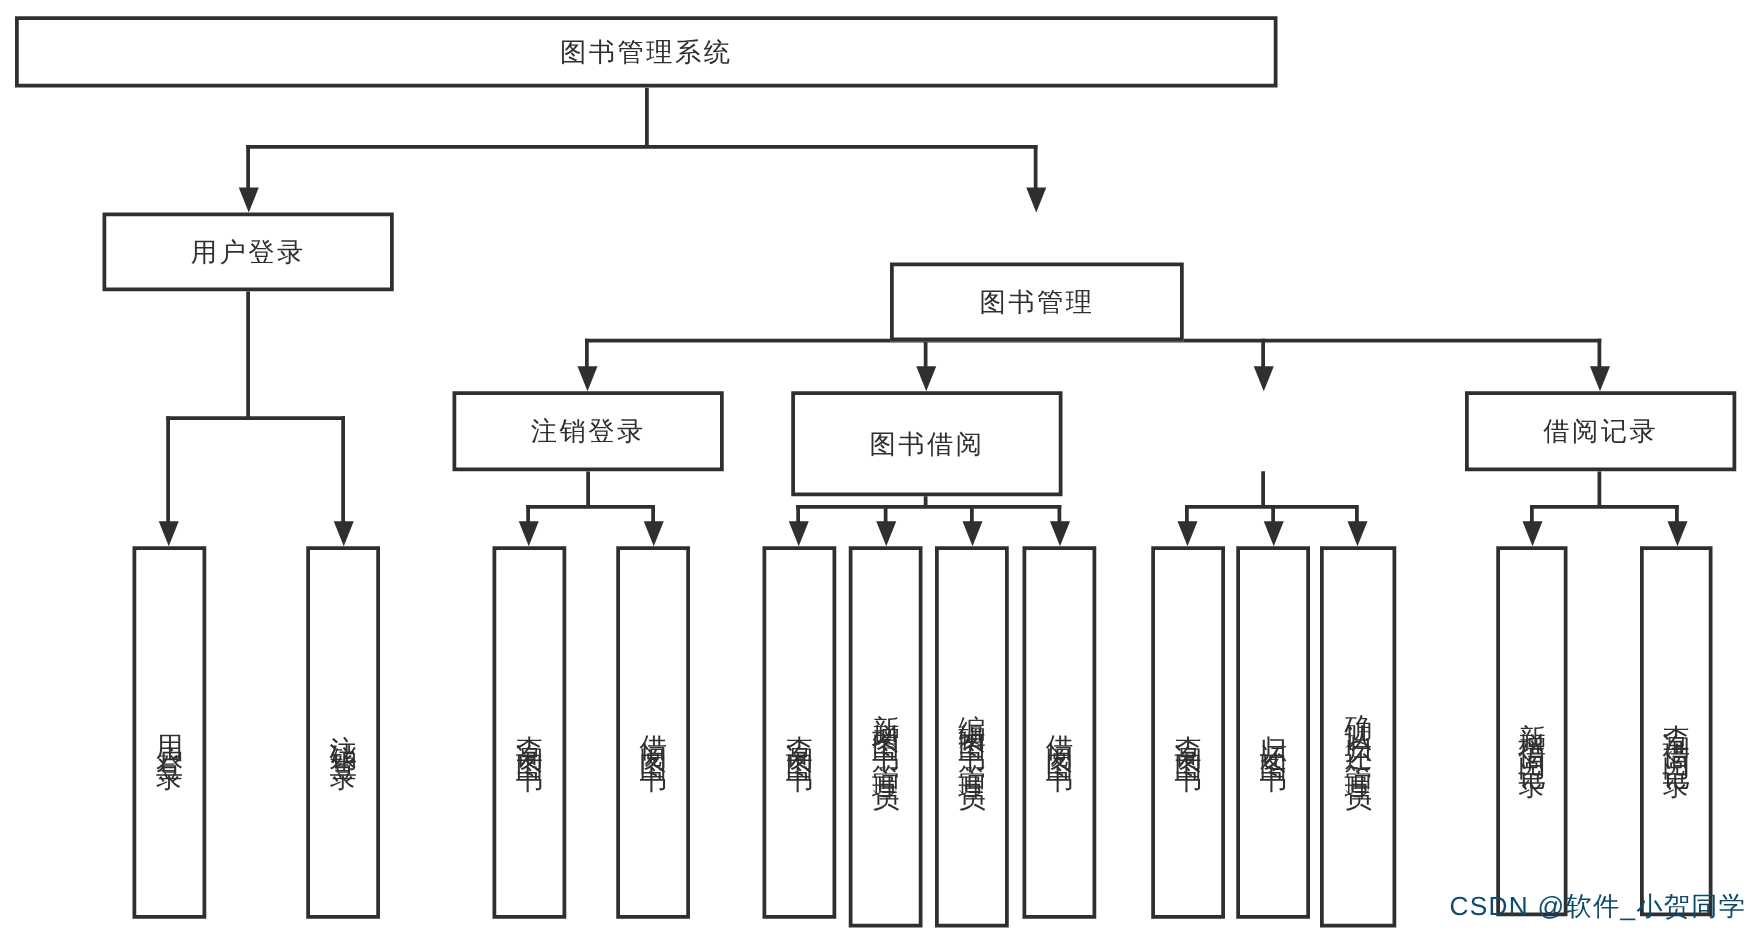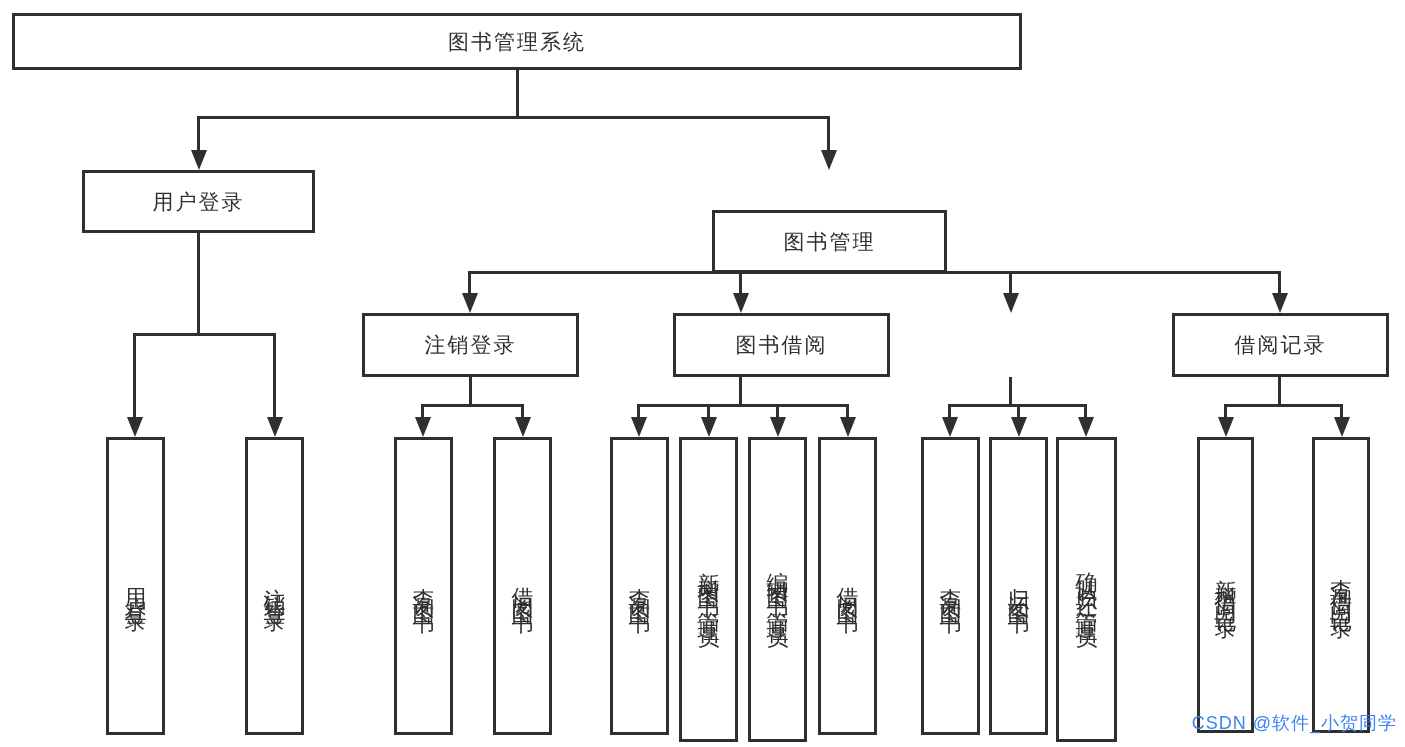--- a/index.html
+++ b/index.html
@@ -43,22 +43,22 @@
     width: 0; height: 0;
     border-left: 8px solid transparent;
     border-right: 8px solid transparent;
     border-top: 20px solid #2f2f2f;
     z-index: 1;
   }
   #watermark {
     position: absolute;
     top: 711px;
     right: 8px;
-    font-size: 18px;
-    color: #3b82f6;
+    font-size: 21px;
+    color: #0c4a6e;
     letter-spacing: 1px;
     z-index: 3;
     white-space: nowrap;
   }
 </style>
 </head>
 <body>
 
 <div id="canvas">
 
@@ -92,21 +92,21 @@
     <div class="arrow" style="left:462px;  top:293px;"></div>
     <div class="v" style="left:739px;  top:271px; height:24px;"></div>
     <div class="arrow" style="left:733px;  top:293px;"></div>
     <div class="v" style="left:1009px; top:271px; height:24px;"></div>
     <div class="arrow" style="left:1003px; top:293px;"></div>
     <div class="v" style="left:1278px; top:271px; height:24px;"></div>
     <div class="arrow" style="left:1272px; top:293px;"></div>
   </div>
 
   <div class="box" style="left:362px;  top:313px; width:217px; height:64px;">注销登录</div>
-  <div class="box" style="left:633px;  top:313px; width:217px; height:64px;margin-left:40px;">图书借阅</div>
+  <div class="box" style="left:633px;  top:313px; width:217px; height:84px;">图书借阅</div>
   <div class="box" style="left:1172px; top:313px; width:217px; height:64px;">借阅记录</div>
 
   <div>
     <div class="v" style="left:469px; top:377px; height:29px;"></div>
     <div class="h" style="left:421px; top:404px; width:103px;"></div>
     <div class="v" style="left:421px; top:404px; height:18px;"></div>
     <div class="arrow" style="left:415px; top:417px;"></div>
     <div class="v" style="left:521px; top:404px; height:18px;"></div>
     <div class="arrow" style="left:515px; top:417px;"></div>
   </div>

